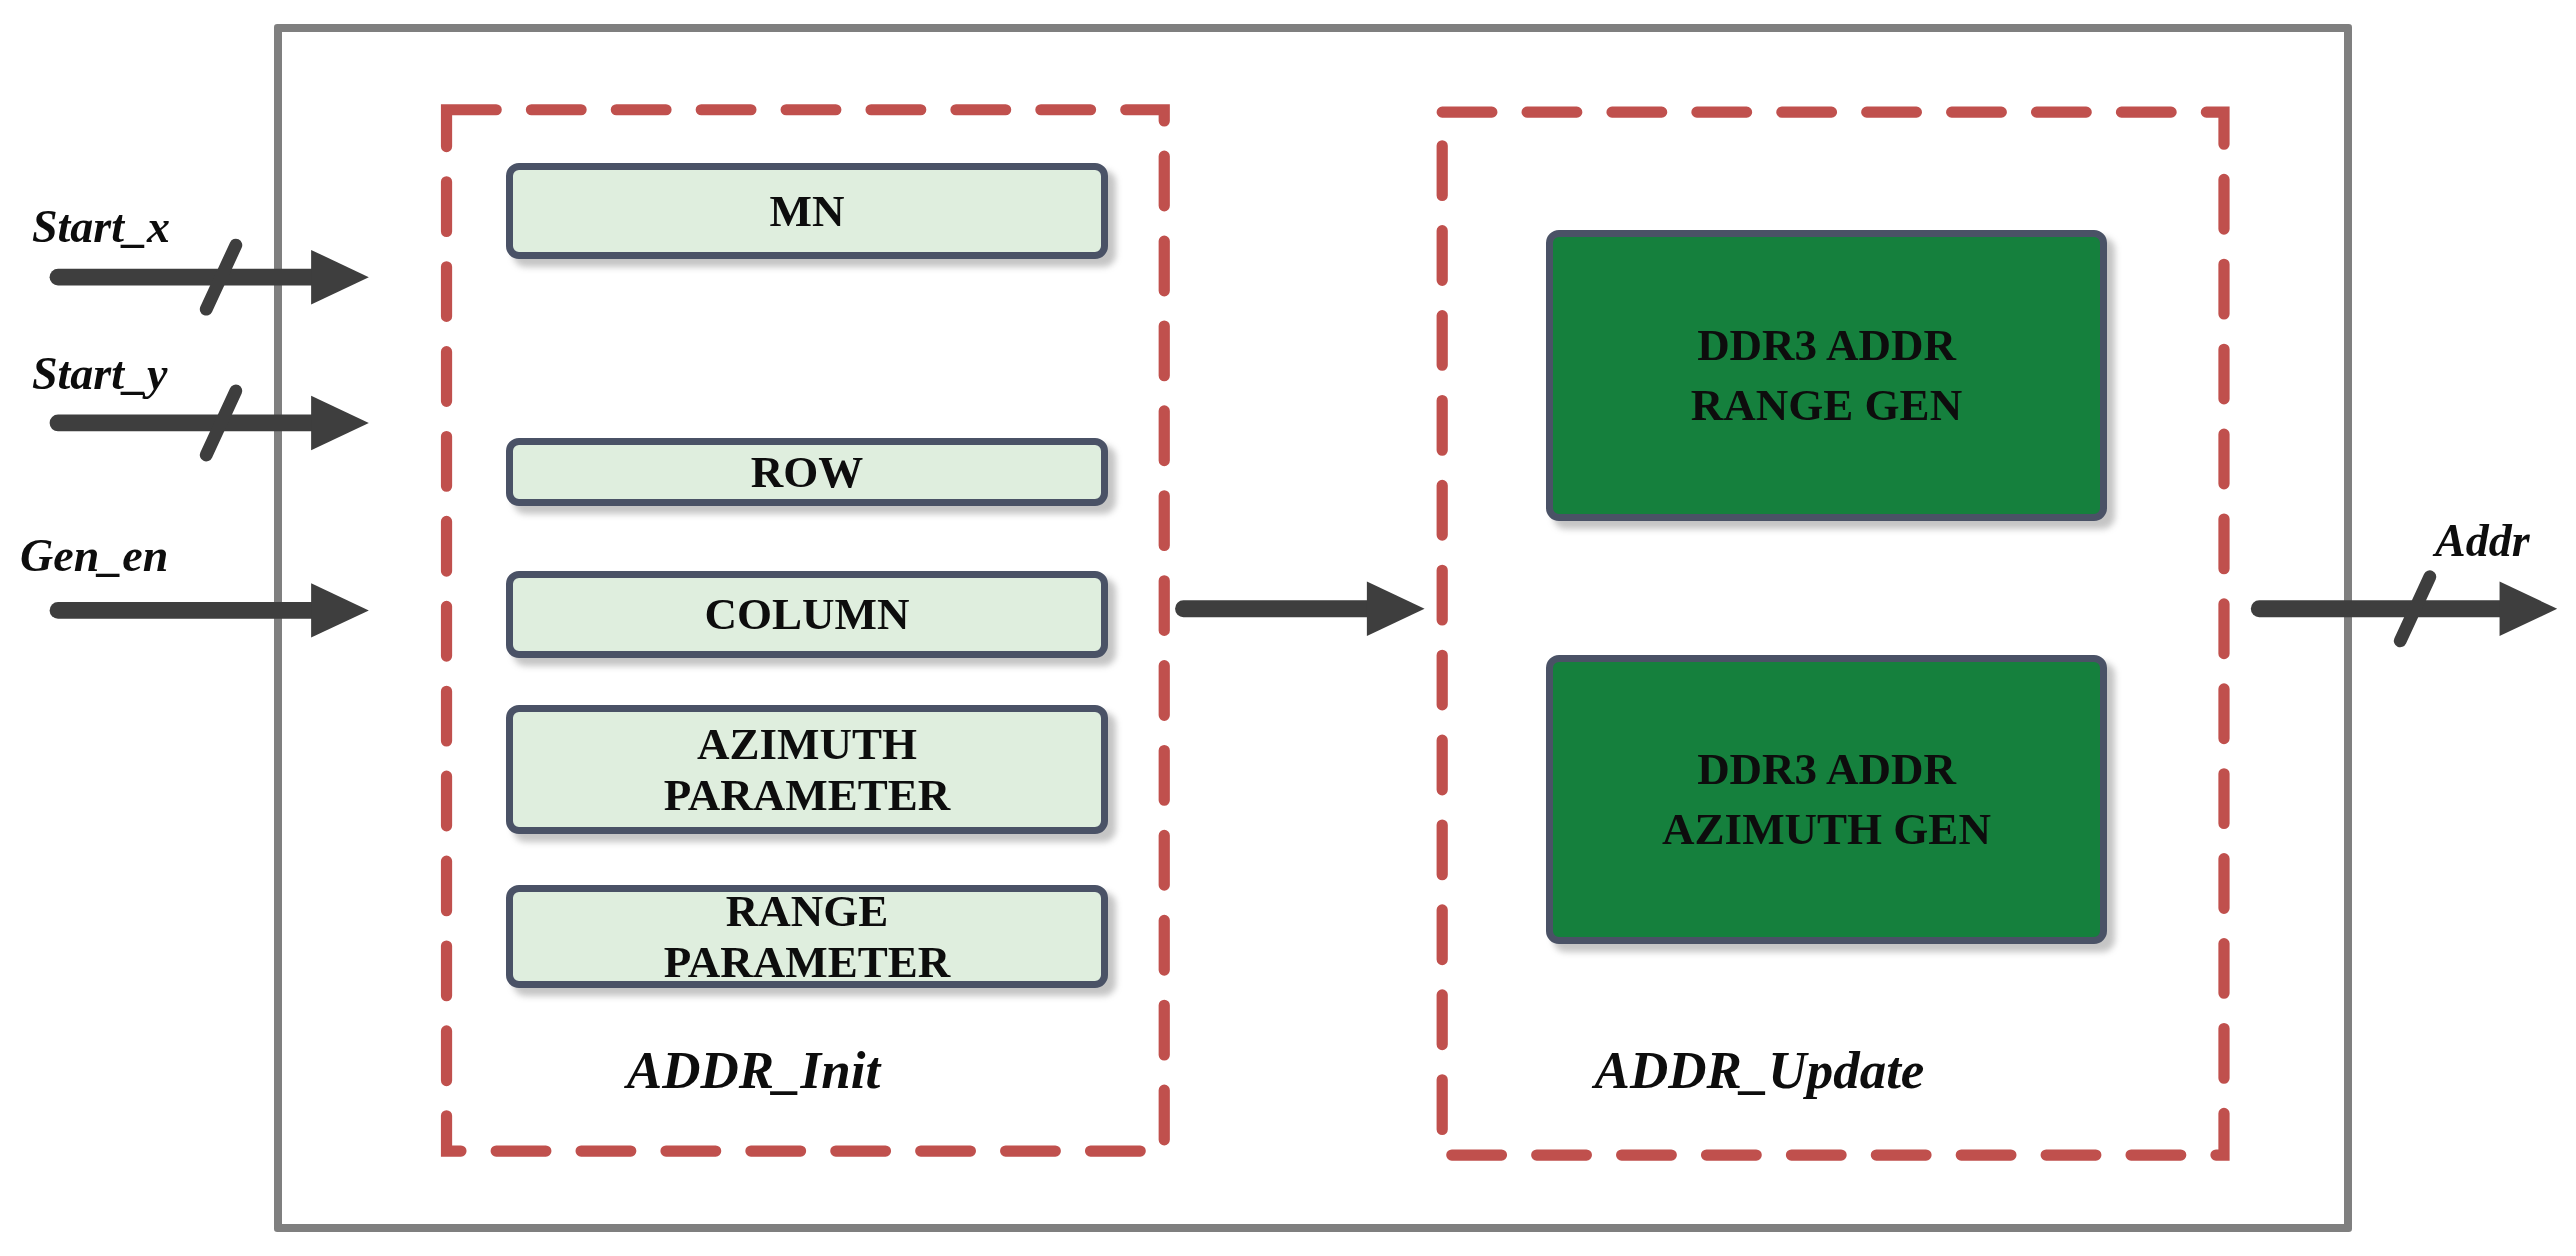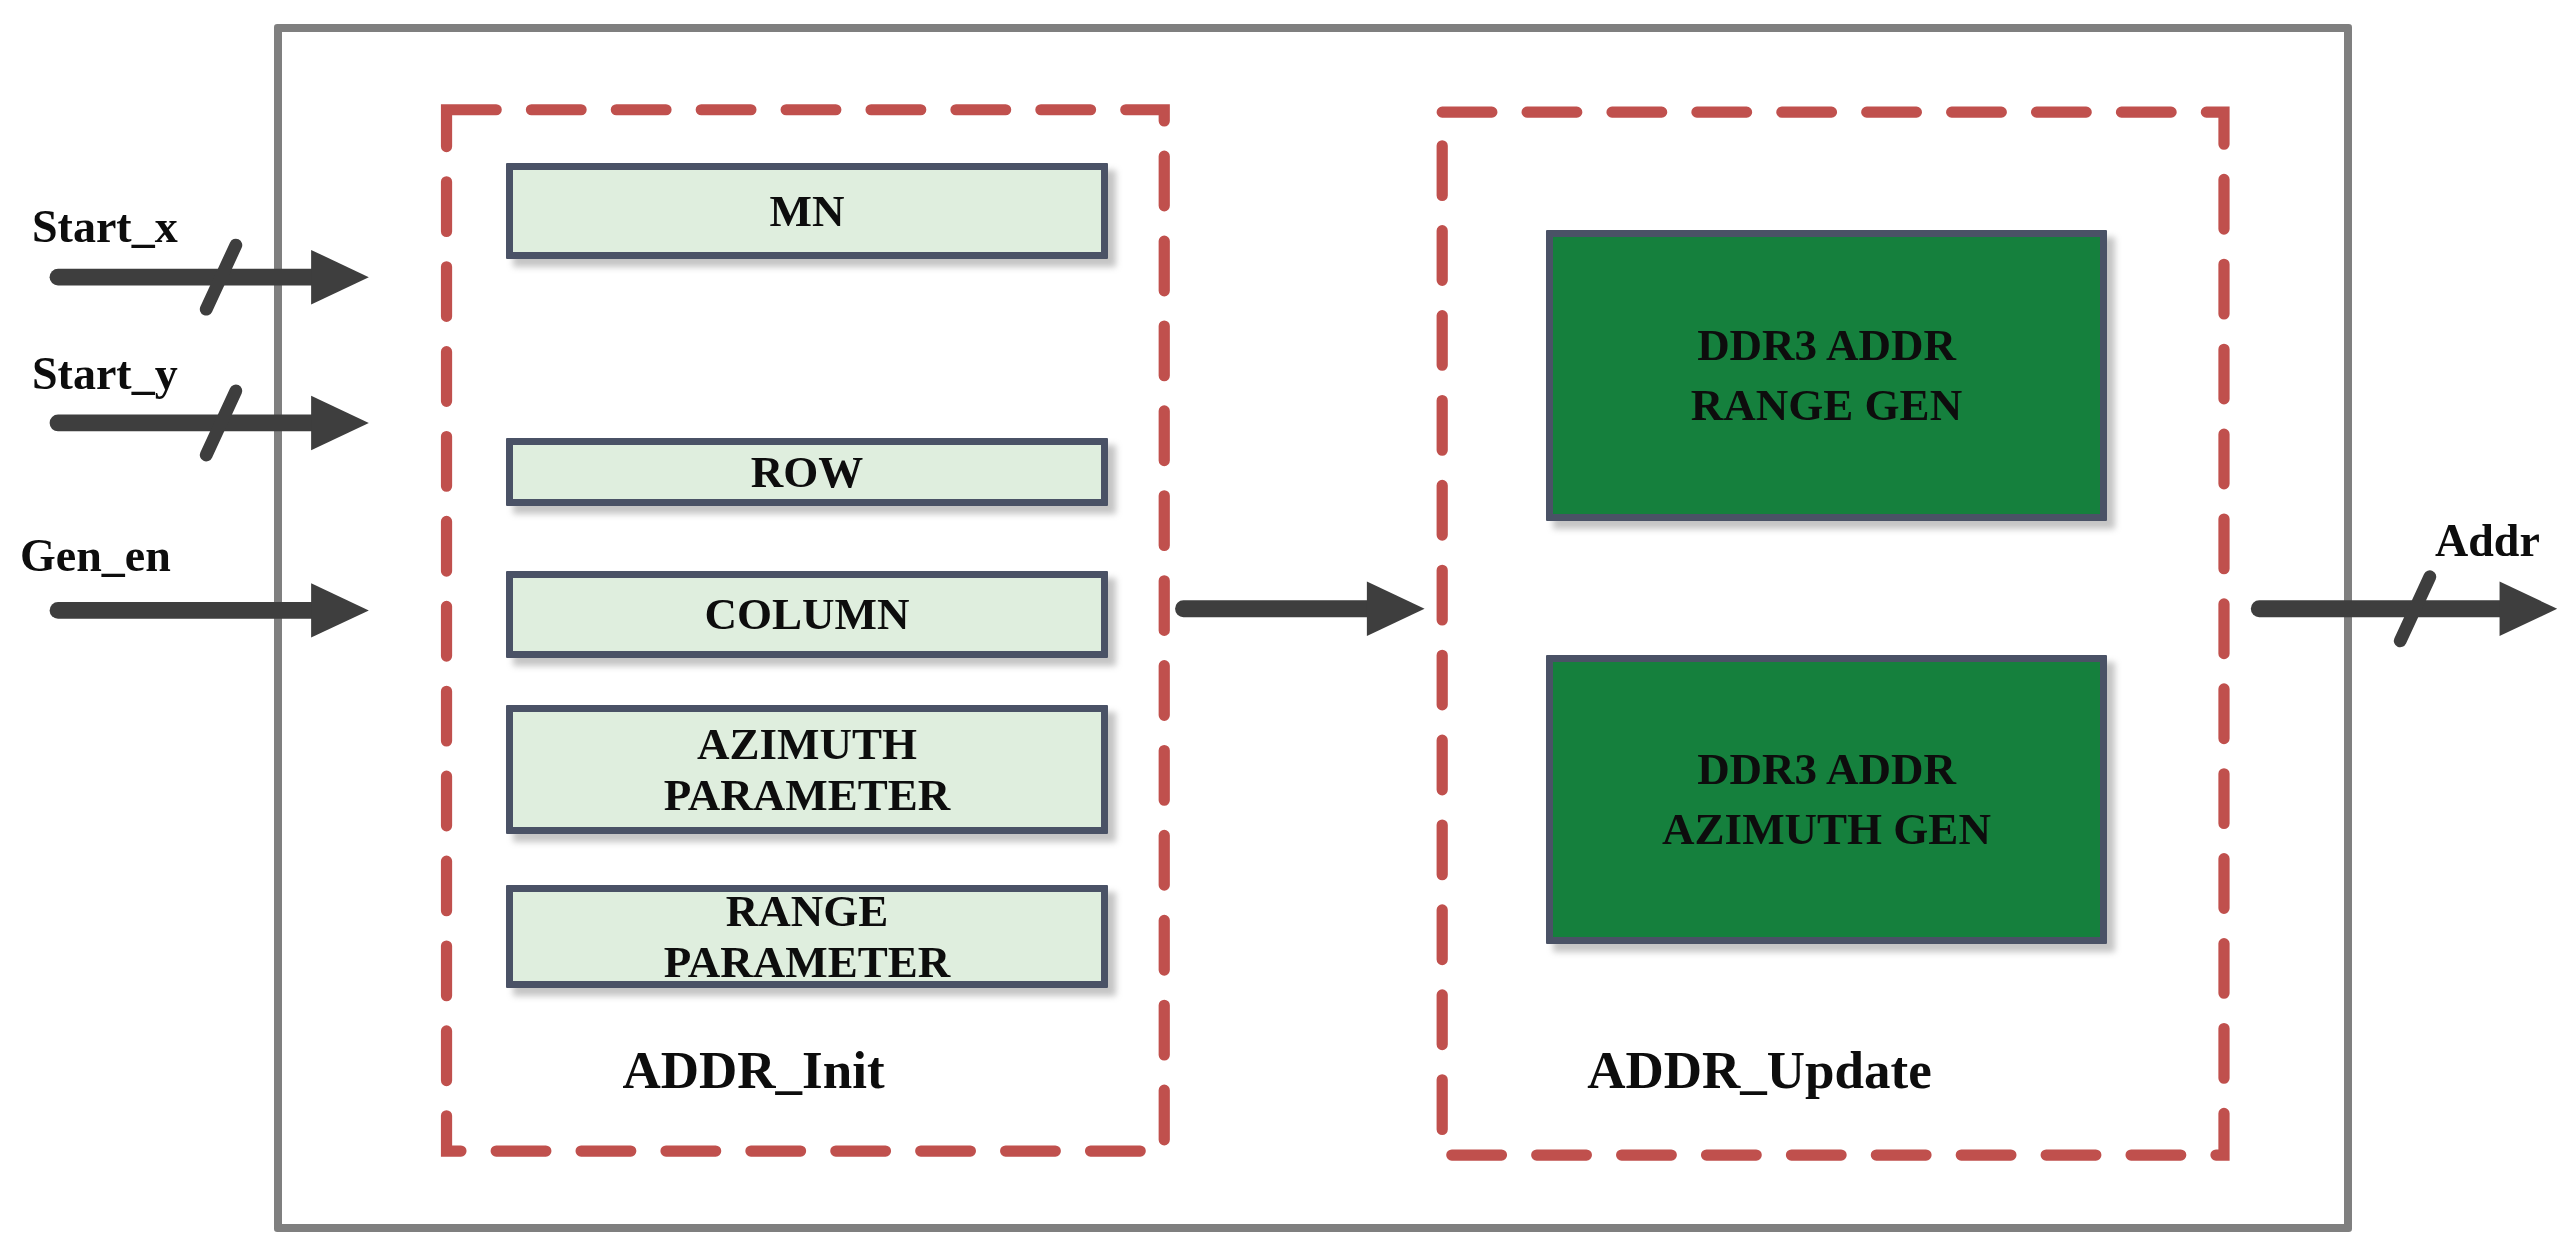--- a/index.html
+++ b/index.html
@@ -32,21 +32,21 @@
     left: 0; top: 0;
     width: 2576px; height: 1256px;
     pointer-events: none;
     z-index: 5;
   }
   
   .block {
     position: absolute;
     box-sizing: border-box;
     border: 7.2px solid #4a5266;
-    border-radius: 1px;
+    border-radius: 13px;
     display: flex;
     align-items: center;
     justify-content: center;
     text-align: center;
     font-weight: bold;
     font-size: 45px;
     line-height: 1.12;
     white-space: pre-line;
     box-shadow: 7.2px 7.2px 6.4px rgba(110,110,110,0.40);
     z-index: 2;
@@ -63,20 +63,21 @@
 
   .b0 { top: 230px; height: 291px; }
   .b1 { top: 655px; height: 289px; }
 
   
   .lbl {
     position: absolute;
     font-weight: bold;
     white-space: nowrap;
     z-index: 3;
+    font-style: italic;
   }
   .port-lbl { font-size: 46px; }
   .region-title {
     font-size: 53px;
     width: 497px;
     text-align: center;
   }
   .lbl-startx { left: 32px;  top: 200px; }
   .lbl-starty { left: 32px;  top: 347px; }
   .lbl-genen  { left: 20px;  top: 529px; }

